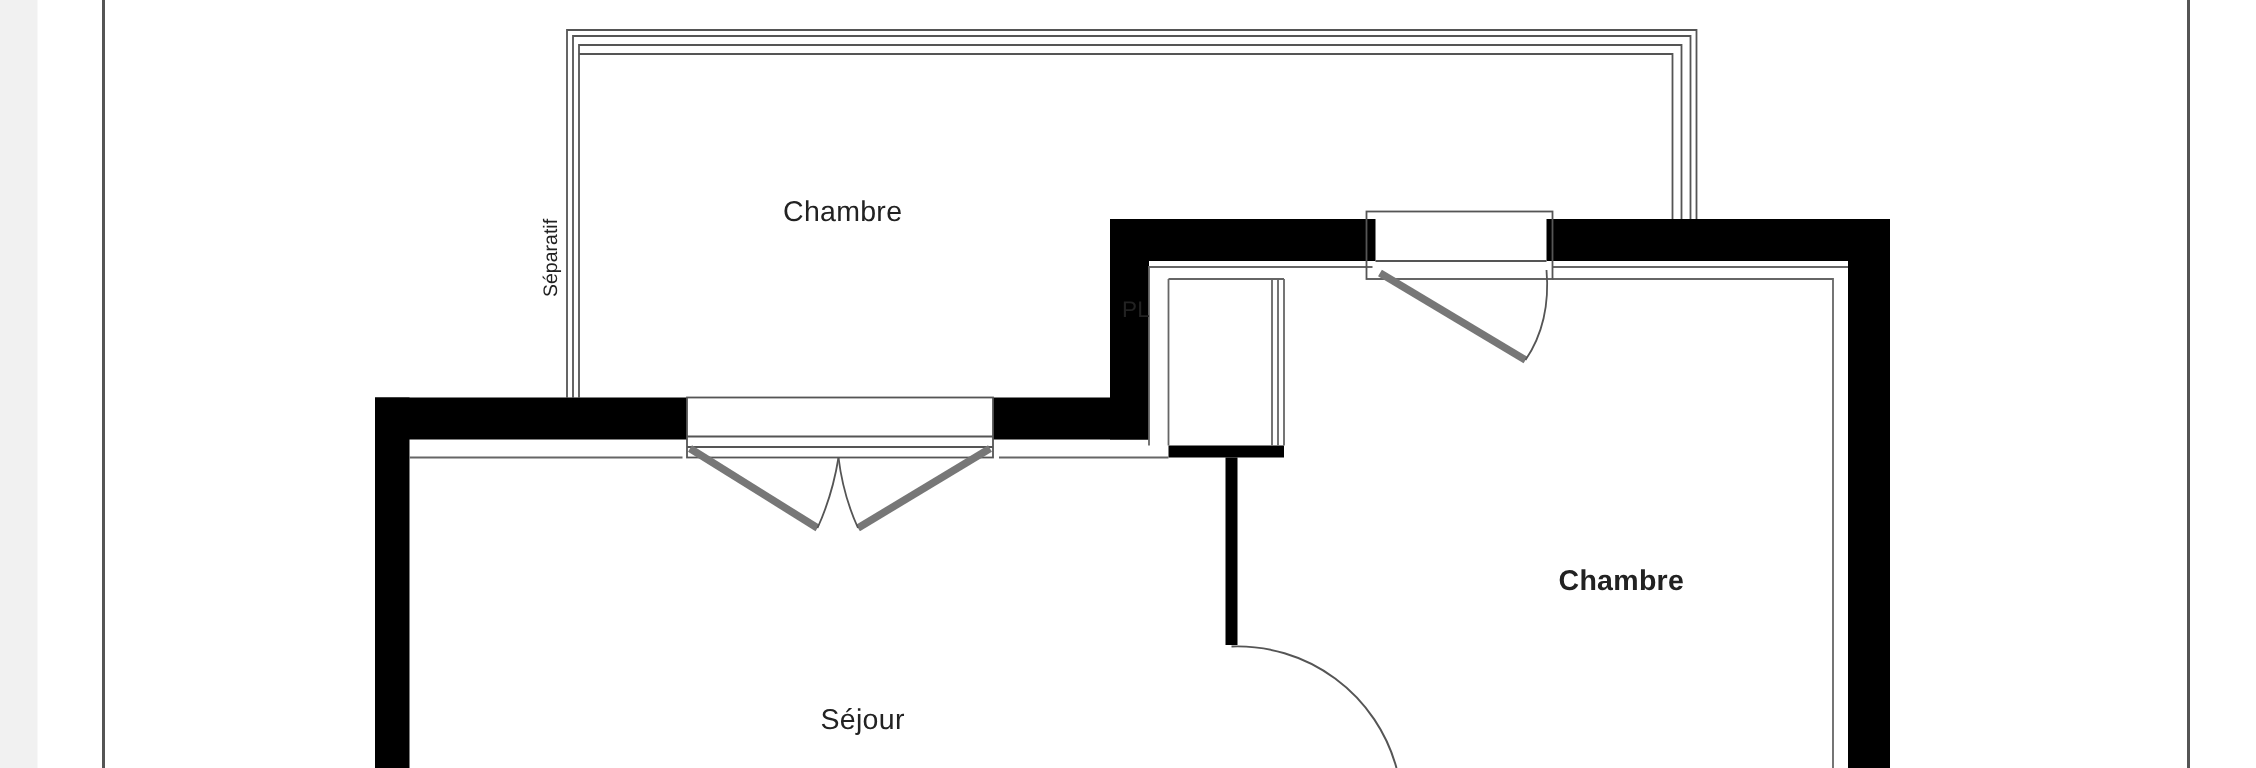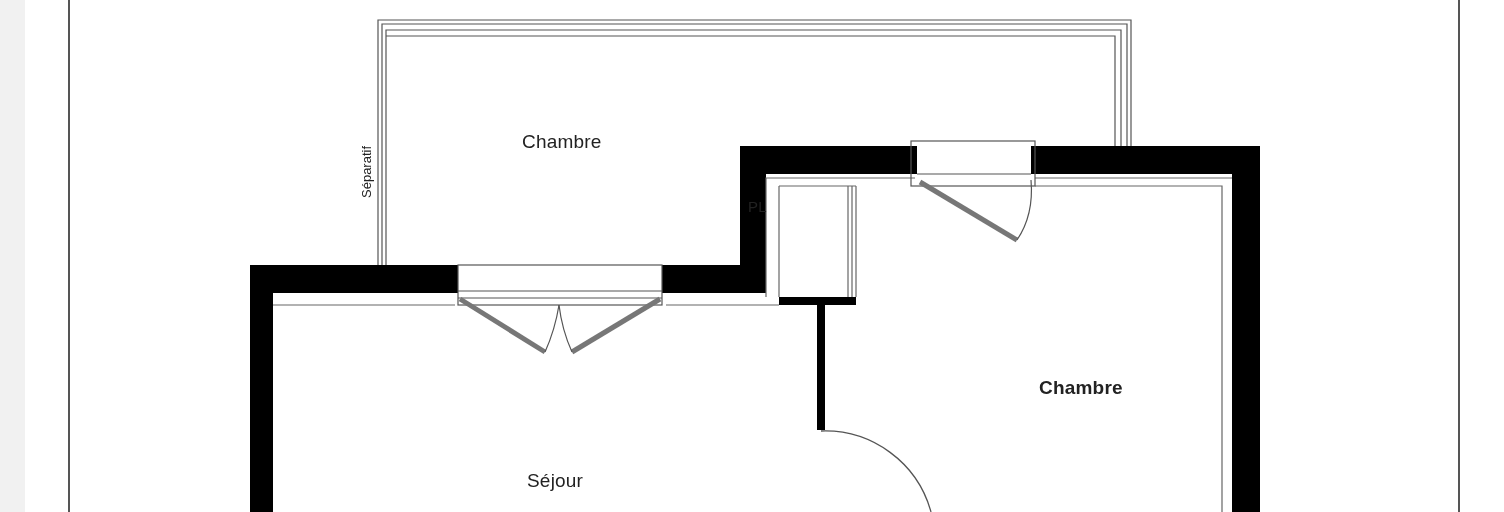--- a/index.html
+++ b/index.html
@@ -92,16 +92,16 @@
     <line x1="920" y1="182" x2="1017" y2="240" stroke-width="5" stroke="#777"></line>
     <path d="M1017 240 Q1034 215 1031 180"></path>
   </g>
 
   <g fill="none" stroke="#555" stroke-width="1.3">
     <path d="M821 431 A110 110 0 0 1 931 512"></path>
   </g>
 </svg>
 
 <div class="room-label" style="left:522px; top:131px;">Chambre</div>
-<div class="room-label" style="left:527px; top:470px;">Séjour</div>
+<div class="room-label" style="left:547px; top:470px;">Séjour</div>
 <div class="room-label" style="left:1039px; top:377px;font-weight:bold;">Chambre</div>
 <div class="room-label small-label" style="left:748px; top:198px;">PL</div>
 <div class="vertical-label" style="left:359px; top:198px;">Séparatif</div>
 
 </body></html>

